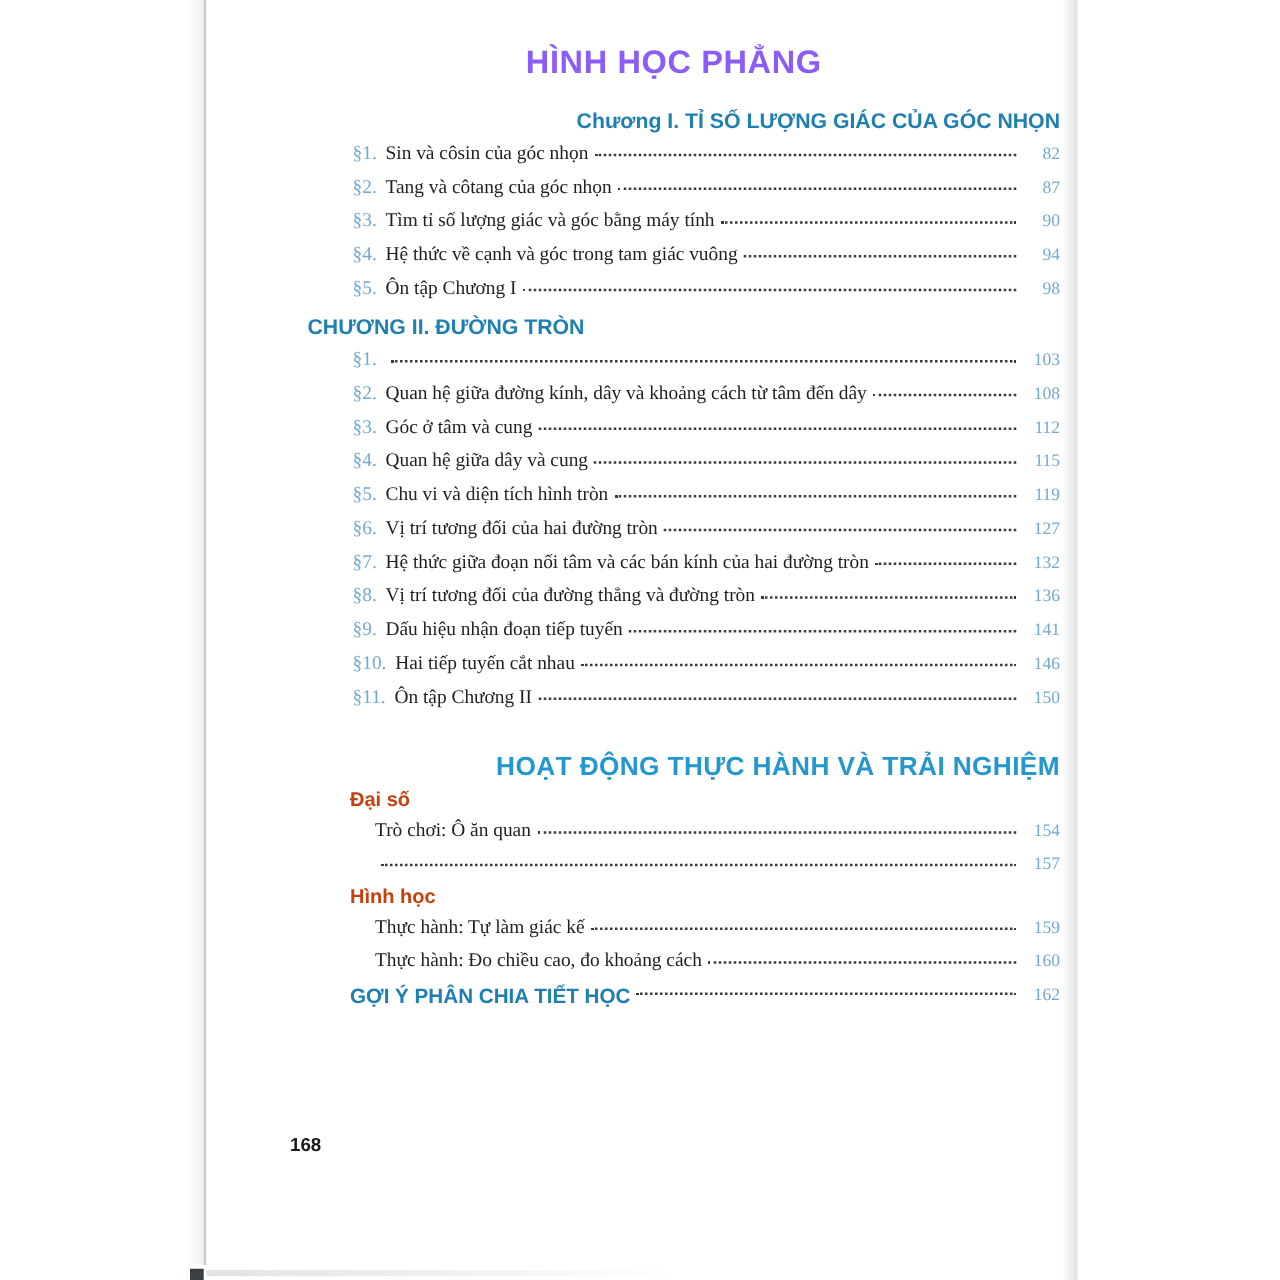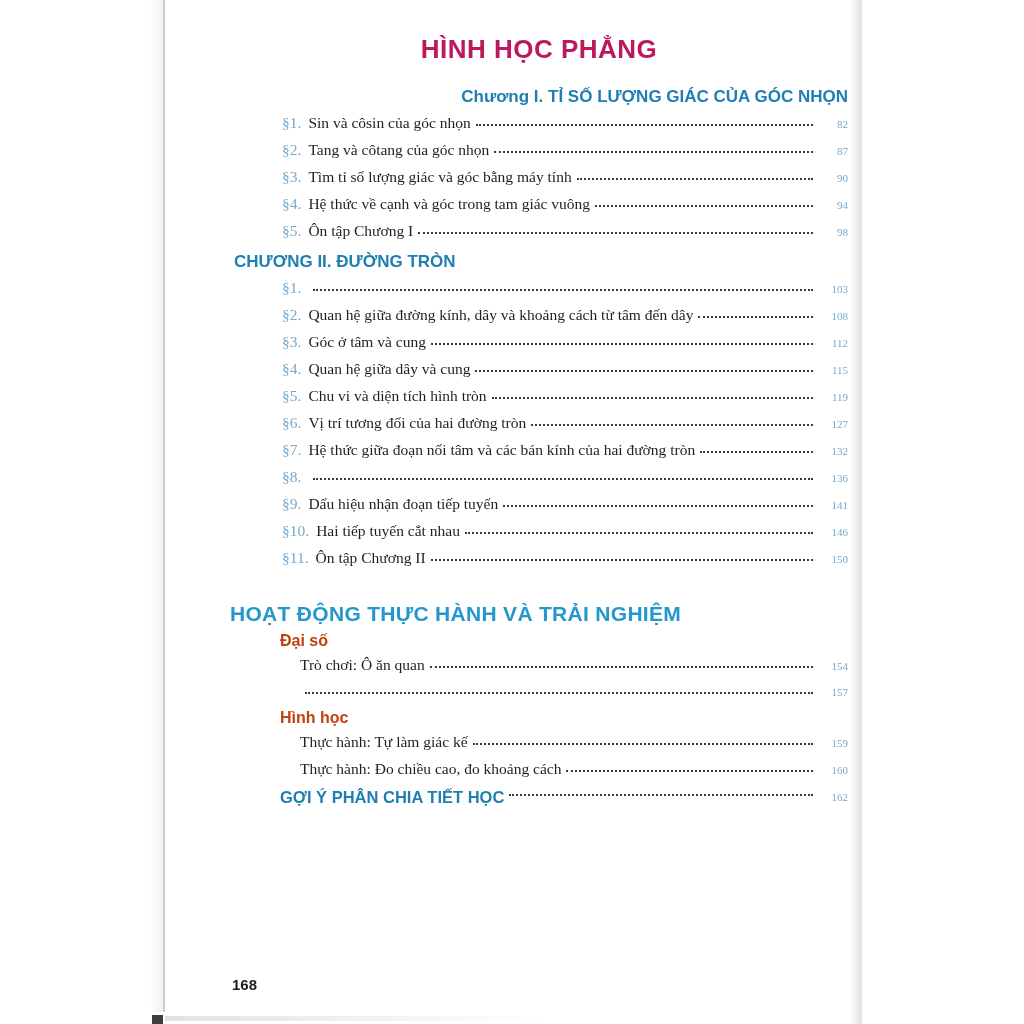--- a/index.html
+++ b/index.html
@@ -23,63 +23,63 @@
   }
   .page::after {
     content:""; position:absolute; right:0; top:0; width:12px; height:100%;
     background:linear-gradient(to right, rgba(150,156,160,0), rgba(150,156,160,0.32));
   }
   .content { position:absolute; left:65px; top:0; width:618px; }
 
   .big-title {
     margin:34px 0 0 0; text-align:center;
     font-family:"Liberation Sans", sans-serif; font-weight:bold;
-    font-size:26px; letter-spacing:0.5px; color:#be185d;
+    font-size:26px; letter-spacing:0.5px; color:#8b5cf6;
   }
   .sec-h {
     font-family:"Liberation Sans", sans-serif; font-weight:bold;
     font-size:17px; color:#1d7fb2; margin:0;
   }
   .sec-h.first { margin:22px 0 3px 0;text-align:right; }
-  .sec-h.second { margin:7px 0 3px 4px; }
+  .sec-h.second { margin:7px 0 3px 16px; }
 
   .row {
     display:flex; align-items:baseline;
     font-size:15.5px; line-height:26px; color:#1f1f1f;
     padding-left:52px;
   }
   .mk { color:#74a9cf; margin-right:7px; white-space:nowrap; }
   .lb { white-space:nowrap; }
   .dots {
     flex:1 1 auto; min-width:10px; margin:0 3px 0 5px;
     border-bottom:2px dotted #3a3a3a; transform:translateY(-2px);
   }
-  .pg { color:#74a9cf; min-width:32px; text-align:right; font-size:11px; }
+  .pg { color:#74a9cf; min-width:32px; text-align:right; font-size:14px; }
 
   .act-title {
-    margin:30px 0 6px 0; text-align:left;
+    margin:30px 0 6px 0; text-align:right;
     font-family:"Liberation Sans", sans-serif; font-weight:bold;
     font-size:21px; letter-spacing:0.3px; color:#2497cd;
   }
   .sub-h {
     font-family:"Liberation Sans", sans-serif; font-weight:bold;
     font-size:16px; color:#c2410c; margin:4px 0 2px 0; padding-left:50px;
   }
   .row.indent2 { padding-left:70px; }
   .row.footer-row {
     padding-left:50px;
     font-family:"Liberation Sans", sans-serif; font-weight:bold; font-size:16.5px;
     line-height:28px;
     align-items:center;
   }
   .footer-row .lb { color:#1d7fb2; }
   .footer-row .pg { font-family:"Liberation Serif", serif; font-weight:normal; }
 
   .folio {
-    position:absolute; left:67px; top:976px;
+    position:absolute; left:67px; top:908px;
     font-family:"Liberation Sans", sans-serif; font-weight:bold;
     font-size:15px; color:#1c1c1c;
   }
   .corner-mark {
     position:absolute; left:152px; top:1015px; width:11px; height:9px;
     background:#3a3f42;
   }
   .bottom-smudge {
     position:absolute; left:165px; top:1016px; width:380px; height:5px;
     background:linear-gradient(to right, rgba(120,125,128,0.22), rgba(120,125,128,0));
@@ -170,20 +170,21 @@
         <span class="pg">127</span>
       </div>
       <div class="row">
         <span class="mk">§7.</span>
         <span class="lb">Hệ thức giữa đoạn nối tâm và các bán kính của hai đường tròn</span>
         <span class="dots"></span>
         <span class="pg">132</span>
       </div>
       <div class="row">
         <span class="mk">§8.</span>
+        <span class="lb">Vị trí tương đối của đường thẳng và đường tròn</span>
         <span class="dots"></span>
         <span class="pg">136</span>
       </div>
       <div class="row">
         <span class="mk">§9.</span>
         <span class="lb">Dấu hiệu nhận đoạn tiếp tuyến</span>
         <span class="dots"></span>
         <span class="pg">141</span>
       </div>
       <div class="row">

